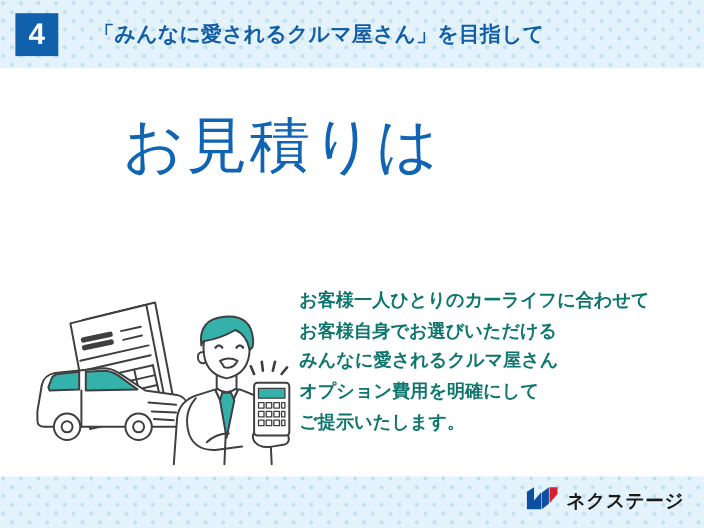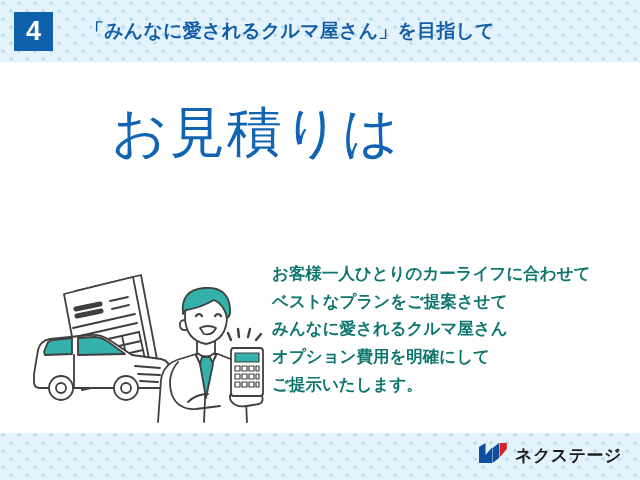--- a/index.html
+++ b/index.html
@@ -265,21 +265,21 @@
               <path d="M220 85 L222 77"></path>
               <path d="M228 88 L233 82"></path>
             </g>
 
           </g>
         </svg>
       </div>
 
       <div id="body-copy">
         <span class="p-line">お客様一人ひとりのカーライフに合わせて</span>
-        <span class="p-line">ベストなプランをご提案させて</span>
+        <span class="p-line">お客様自身でお選びいただける</span>
         <span class="p-line">みんなに愛されるクルマ屋さん</span>
         <span class="p-line">オプション費用を明確にして</span>
         <span class="p-line">ご提示いたします。</span>
       </div>
 
     </div>
   </div>
 
   <div id="footer">
     <div id="logo">

